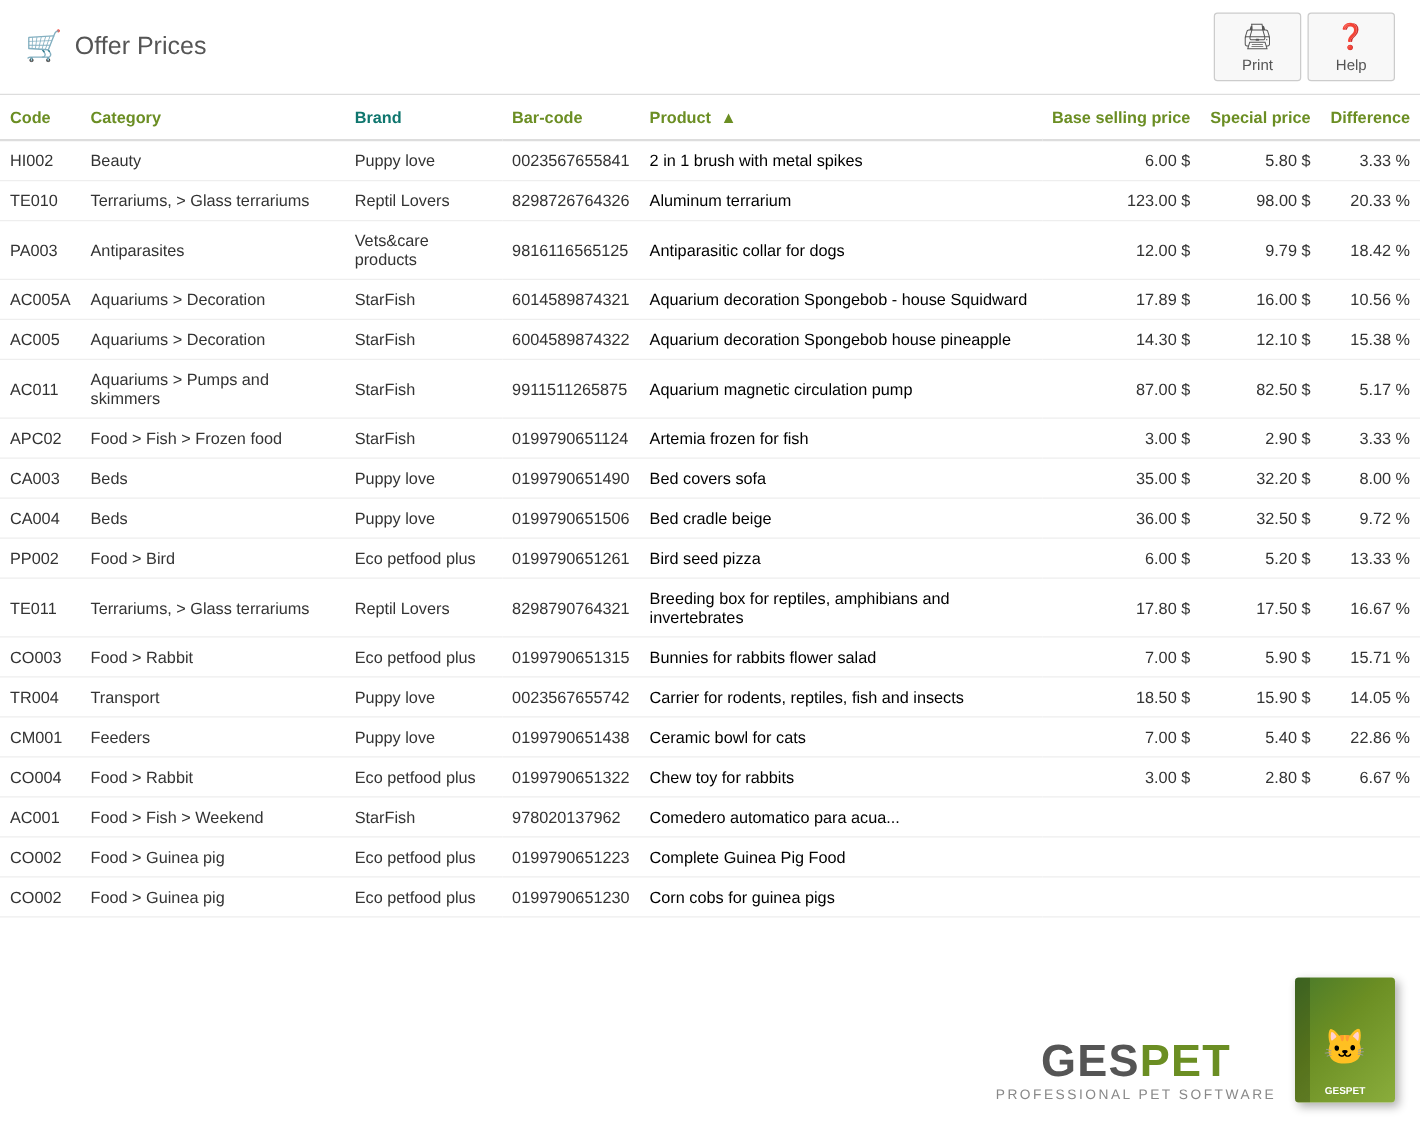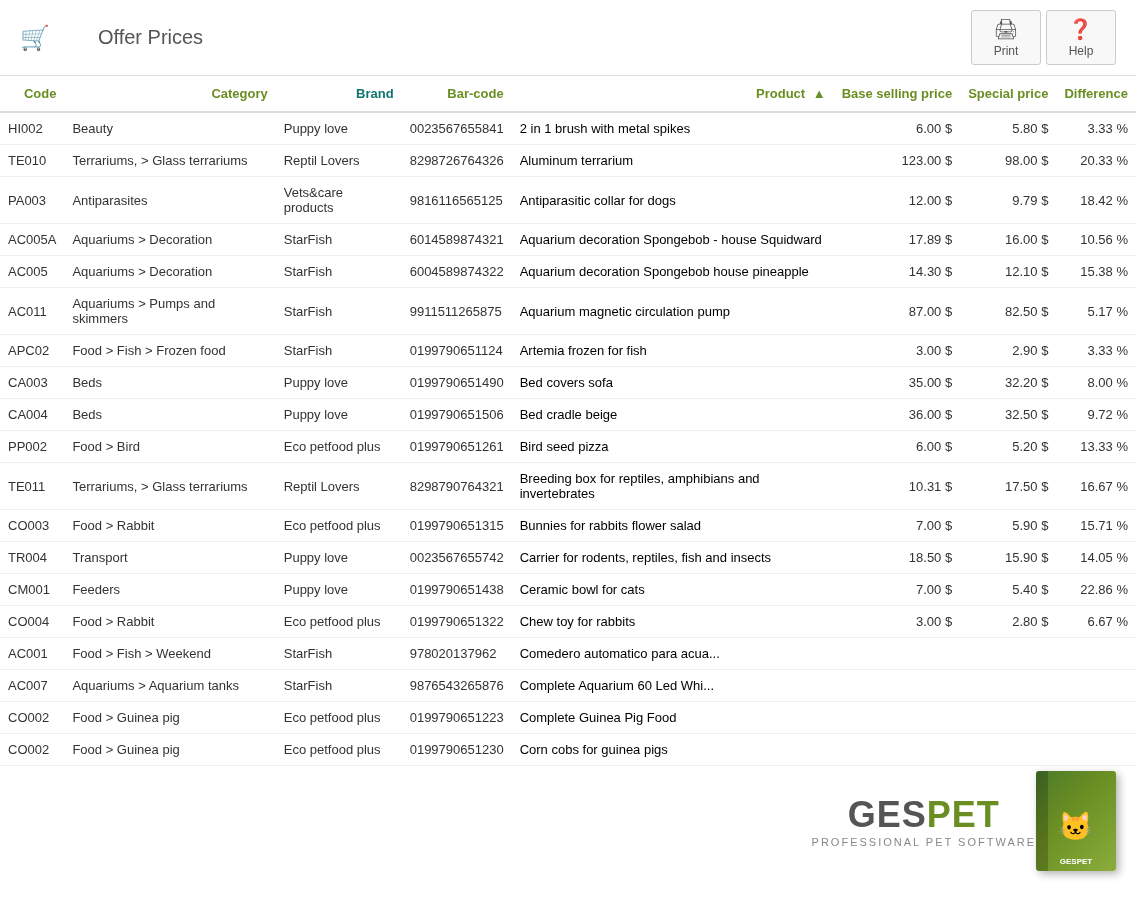--- a/index.html
+++ b/index.html
@@ -16,21 +16,20 @@
     }
     .header-left {
       display: flex;
       align-items: center;
       gap: 10px;
     }
     .header-title {
       font-size: 20px;
       font-weight: normal;
       color: #555;
-      margin-left: 38px;
     }
     .header-actions {
       display: flex;
       gap: 5px;
     }
     .header-btn {
       display: flex;
       flex-direction: column;
       align-items: center;
       justify-content: center;
@@ -62,21 +61,21 @@
       width: 100%;
       border-collapse: collapse;
     }
 
     thead tr {
       background: #fff;
     }
 
     th {
       padding: 10px 8px;
-      text-align: right;
+      text-align: left;
       font-weight: bold;
       color: #6b8e23;
       font-size: 13px;
       border-bottom: 2px solid #ddd;
       white-space: nowrap;
       position: sticky;
       top: 0;
       background: #fff;
       z-index: 10;
     }
@@ -98,25 +97,25 @@
 
     .sort-arrow {
       display: inline-block;
       margin-left: 4px;
       color: #6b8e23;
     }
 
     
     .branding-overlay {
       position: fixed;
-      bottom: 31px;
+      bottom: 20px;
       right: 20px;
       display: flex;
-      align-items: center;
-      gap: 0;
+      align-items: flex-end;
+      gap: 15px;
       pointer-events: none;
     }
     .branding-text {
       text-align: center;
     }
     .branding-name {
       font-size: 36px;
       font-weight: bold;
       color: #555;
       letter-spacing: 1px;
@@ -295,21 +294,21 @@
           <td class="right">6.00 $</td>
           <td class="right">5.20 $</td>
           <td class="right">13.33 %</td>
         </tr>
         <tr>
           <td>TE011</td>
           <td>Terrariums, &gt; Glass terrariums</td>
           <td>Reptil Lovers</td>
           <td>8298790764321</td>
           <td><a href="#" class="product-link">Breeding box for reptiles, amphibians and invertebrates</a></td>
-          <td class="right">10.31 $</td>
+          <td class="right">17.80 $</td>
           <td class="right">17.50 $</td>
           <td class="right">16.67 %</td>
         </tr>
         <tr>
           <td>CO003</td>
           <td>Food &gt; Rabbit</td>
           <td>Eco petfood plus</td>
           <td>0199790651315</td>
           <td><a href="#" class="product-link">Bunnies for rabbits flower salad</a></td>
           <td class="right">7.00 $</td>
@@ -345,30 +344,20 @@
           <td class="right">3.00 $</td>
           <td class="right">2.80 $</td>
           <td class="right">6.67 %</td>
         </tr>
         <tr>
           <td>AC001</td>
           <td>Food &gt; Fish &gt; Weekend</td>
           <td>StarFish</td>
           <td>978020137962</td>
           <td><a href="#" class="product-link">Comedero automatico para acua...</a></td>
-          <td class="right"></td>
-          <td class="right"></td>
-          <td class="right"></td>
-        </tr>
-        <tr>
-          <td>AC007</td>
-          <td>Aquariums &gt; Aquarium tanks</td>
-          <td>StarFish</td>
-          <td>9876543265876</td>
-          <td><a href="#" class="product-link">Complete Aquarium 60 Led Whi...</a></td>
           <td class="right"></td>
           <td class="right"></td>
           <td class="right"></td>
         </tr>
         <tr>
           <td>CO002</td>
           <td>Food &gt; Guinea pig</td>
           <td>Eco petfood plus</td>
           <td>0199790651223</td>
           <td><a href="#" class="product-link">Complete Guinea Pig Food</a></td>

